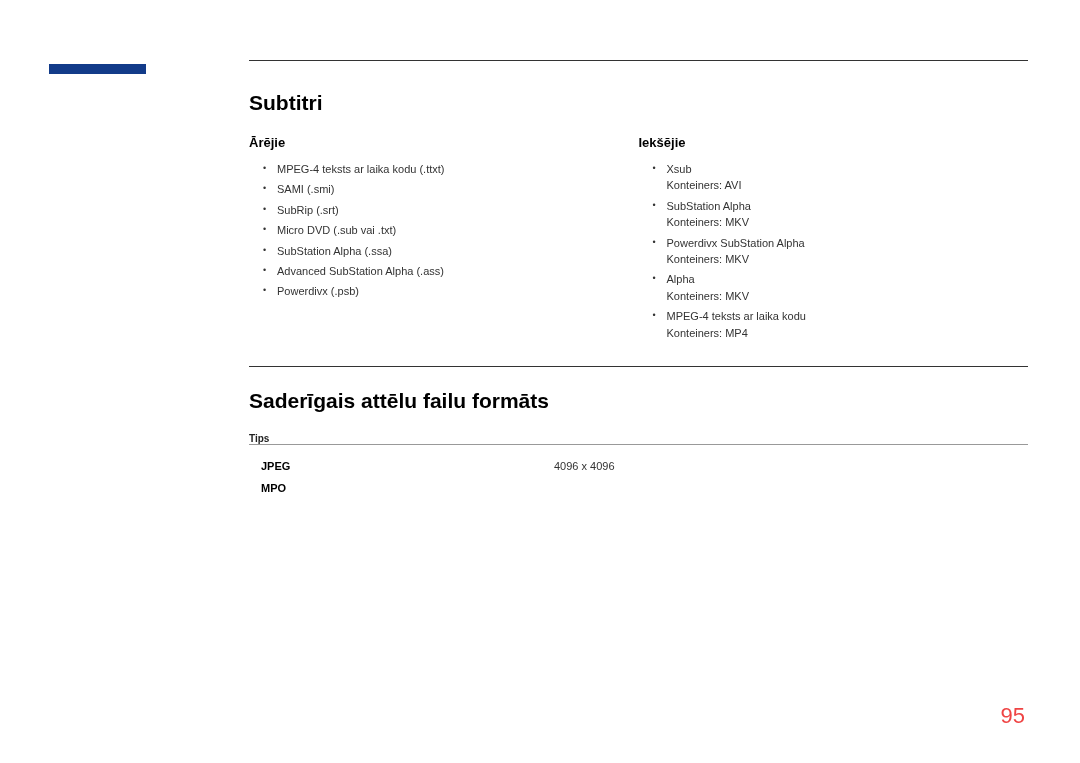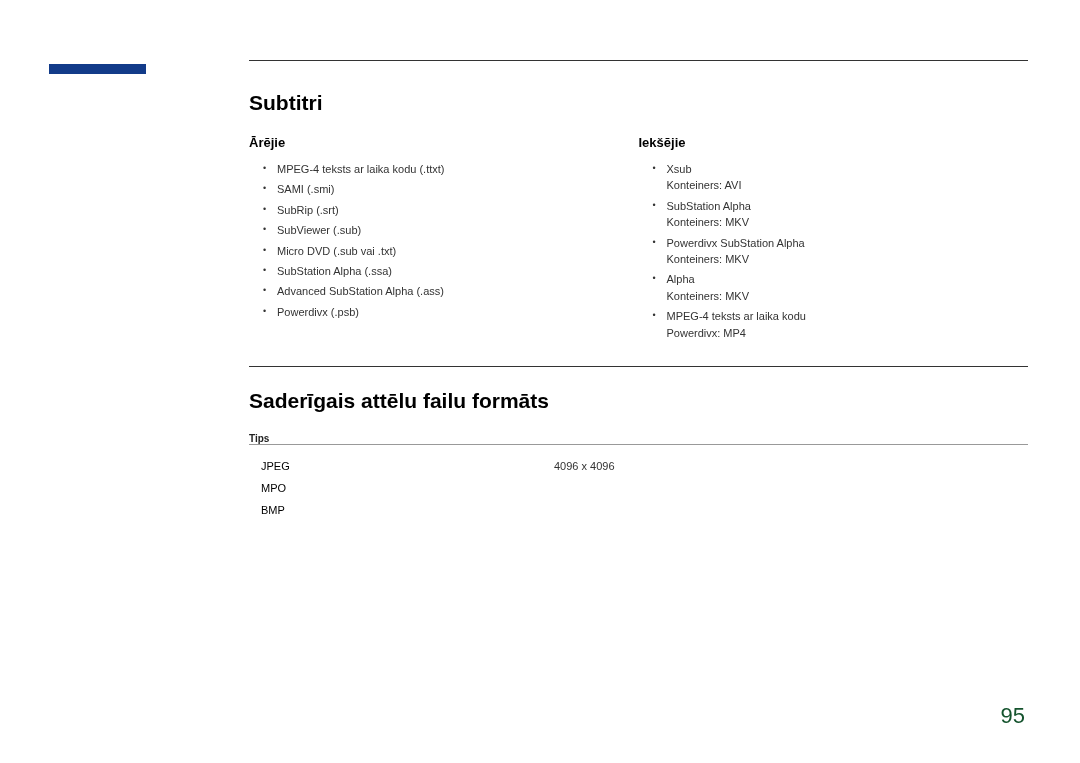--- a/index.html
+++ b/index.html
@@ -96,36 +96,36 @@
   }
   .tips-table {
     width: 100%;
   }
   .tips-row {
     display: flex;
   }
   .tips-cell-left {
     width: 305px;
     font-size: 11px;
-    font-weight: 400;
+    font-weight: 700;
     color: #000;
     padding: 5px 12px 5px 12px;
   }
   .tips-cell-right {
     flex: 1;
     font-size: 11px;
     color: #333;
     padding: 5px 0;
   }
   .page-number {
     position: absolute;
     right: 55px;
     bottom: 34px;
     font-size: 22px;
-    color: #14532d;
+    color: #ef4444;
     font-weight: 300;
     margin-left: 20px;
   }
 </style>
 </head>
 <body>
 
 <div class="brand-bar"></div>
 
 <div class="content">
@@ -134,56 +134,51 @@
 
   <h2 class="section-title">Subtitri</h2>
 
   <div class="subtitle-row">
     <div class="sub-col">
       <div class="sub-heading">Ārējie</div>
       <ul class="sub-list">
           <li><span>MPEG-4 teksts ar laika kodu (.ttxt)</span></li>
           <li><span>SAMI (.smi)</span></li>
           <li><span>SubRip (.srt)</span></li>
-          <li><span>SubViewer (.sub)</span></li>
           <li><span>Micro DVD (.sub vai .txt)</span></li>
           <li><span>SubStation Alpha (.ssa)</span></li>
           <li><span>Advanced SubStation Alpha (.ass)</span></li>
           <li><span>Powerdivx (.psb)</span></li>
         </ul>
     </div>
     <div class="sub-col">
       <div class="sub-heading">Iekšējie</div>
       <ul class="sub-list">
           <li><span>Xsub</span><span class="item-sub">Konteiners: AVI</span></li>
           <li><span>SubStation Alpha</span><span class="item-sub">Konteiners: MKV</span></li>
           <li><span>Powerdivx SubStation Alpha</span><span class="item-sub">Konteiners: MKV</span></li>
           <li><span>Alpha</span><span class="item-sub">Konteiners: MKV</span></li>
-          <li><span>MPEG-4 teksts ar laika kodu</span><span class="item-sub">Powerdivx: MP4</span></li>
+          <li><span>MPEG-4 teksts ar laika kodu</span><span class="item-sub">Konteiners: MP4</span></li>
         </ul>
     </div>
   </div>
 
   <div class="divider"></div>
 
   <h2 class="section-title">Saderīgais attēlu failu formāts</h2>
 
   <div class="tips-heading">Tips</div>
   <div class="tips-rule"></div>
 
   <div class="tips-table">
       <div class="tips-row">
         <div class="tips-cell-left">JPEG</div>
         <div class="tips-cell-right">4096 x 4096</div>
       </div>
       <div class="tips-row">
         <div class="tips-cell-left">MPO</div>
         <div class="tips-cell-right"></div>
       </div>
-      <div class="tips-row">
-        <div class="tips-cell-left">BMP</div>
-        <div class="tips-cell-right"></div>
-      </div>
     </div>
 
 </div>
 
 <div class="page-number">95</div>
 
 </body></html>

